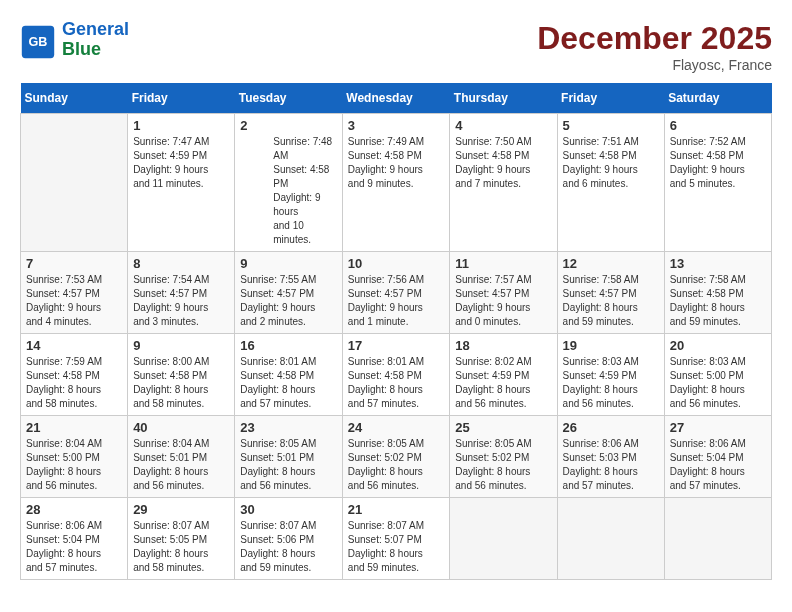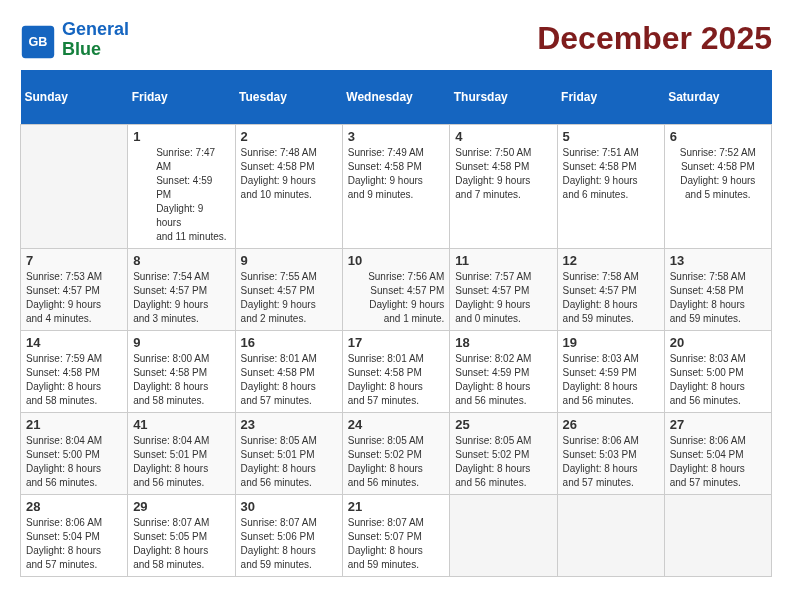--- a/index.html
+++ b/index.html
@@ -47,21 +47,21 @@
       color: #555;
     }
     table {
       width: 100%;
       border-collapse: collapse;
       font-size: 11px;
     }
     thead tr th {
       background-color: #1565c0;
       color: #fff;
-      padding: 20px 4px;
+      padding: 8px 4px;
       text-align: left;
       font-size: 12px;
       font-weight: bold;
     }
     tbody tr td {
       border: 1px solid #ccc;
       padding: 4px 5px;
       vertical-align: top;
       width: 108px;
       height: 80px;
@@ -99,48 +99,49 @@
     </svg>
     <div>
       <div class="logo-text">
         <span>General</span><br>
         <span style="color:#15803d;">Blue</span>
       </div>
     </div>
   </div>
   <div class="title-block">
     <div class="month-title">December 2025</div>
+    <div class="subtitle">Flayosc, France</div>
   </div>
 </div>
 
 <table>
   <thead>
     <tr>
     <th>Sunday</th>
         <th>Friday</th>
         <th>Tuesday</th>
         <th>Wednesday</th>
         <th>Thursday</th>
         <th>Friday</th>
         <th>Saturday</th>
       </tr>
   </thead>
   <tbody id="calendar-body">
   <tr>
         <td class="empty"></td>
         <td>
           <span class="day-num">1</span>
-          <div class="day-info" style="white-space: pre-line; margin-left: 23px;">Sunrise: 7:47 AM
+          <div class="day-info" style="white-space: pre-line;">Sunrise: 7:47 AM
 Sunset: 4:59 PM
 Daylight: 9 hours
 and 11 minutes.</div>
         </td>
         <td>
           <span class="day-num">2</span>
-          <div class="day-info" style="white-space: pre-line;">Sunrise: 7:48 AM
+          <div class="day-info" style="white-space: pre-line; margin-left: 33px;">Sunrise: 7:48 AM
 Sunset: 4:58 PM
 Daylight: 9 hours
 and 10 minutes.</div>
         </td>
         <td>
           <span class="day-num">3</span>
           <div class="day-info" style="white-space: pre-line;">Sunrise: 7:49 AM
 Sunset: 4:58 PM
 Daylight: 9 hours
 and 9 minutes.</div>
@@ -154,21 +155,21 @@
         </td>
         <td>
           <span class="day-num">5</span>
           <div class="day-info" style="white-space: pre-line;">Sunrise: 7:51 AM
 Sunset: 4:58 PM
 Daylight: 9 hours
 and 6 minutes.</div>
         </td>
         <td>
           <span class="day-num">6</span>
-          <div class="day-info" style="white-space: pre-line; text-align: center;">Sunrise: 7:52 AM
+          <div class="day-info" style="white-space: pre-line;">Sunrise: 7:52 AM
 Sunset: 4:58 PM
 Daylight: 9 hours
 and 5 minutes.</div>
         </td>
       </tr>
       <tr>
         <td>
           <span class="day-num">7</span>
           <div class="day-info" style="white-space: pre-line;">Sunrise: 7:53 AM
 Sunset: 4:57 PM
@@ -184,21 +185,21 @@
         </td>
         <td>
           <span class="day-num">9</span>
           <div class="day-info" style="white-space: pre-line;">Sunrise: 7:55 AM
 Sunset: 4:57 PM
 Daylight: 9 hours
 and 2 minutes.</div>
         </td>
         <td>
           <span class="day-num">10</span>
-          <div class="day-info" style="white-space: pre-line; text-align: right;">Sunrise: 7:56 AM
+          <div class="day-info" style="white-space: pre-line;">Sunrise: 7:56 AM
 Sunset: 4:57 PM
 Daylight: 9 hours
 and 1 minute.</div>
         </td>
         <td>
           <span class="day-num">11</span>
           <div class="day-info" style="white-space: pre-line;">Sunrise: 7:57 AM
 Sunset: 4:57 PM
 Daylight: 9 hours
 and 0 minutes.</div>
@@ -271,21 +272,21 @@
       </tr>
       <tr>
         <td>
           <span class="day-num">21</span>
           <div class="day-info" style="white-space: pre-line;">Sunrise: 8:04 AM
 Sunset: 5:00 PM
 Daylight: 8 hours
 and 56 minutes.</div>
         </td>
         <td>
-          <span class="day-num">41</span>
+          <span class="day-num">40</span>
           <div class="day-info" style="white-space: pre-line;">Sunrise: 8:04 AM
 Sunset: 5:01 PM
 Daylight: 8 hours
 and 56 minutes.</div>
         </td>
         <td>
           <span class="day-num">23</span>
           <div class="day-info" style="white-space: pre-line;">Sunrise: 8:05 AM
 Sunset: 5:01 PM
 Daylight: 8 hours

